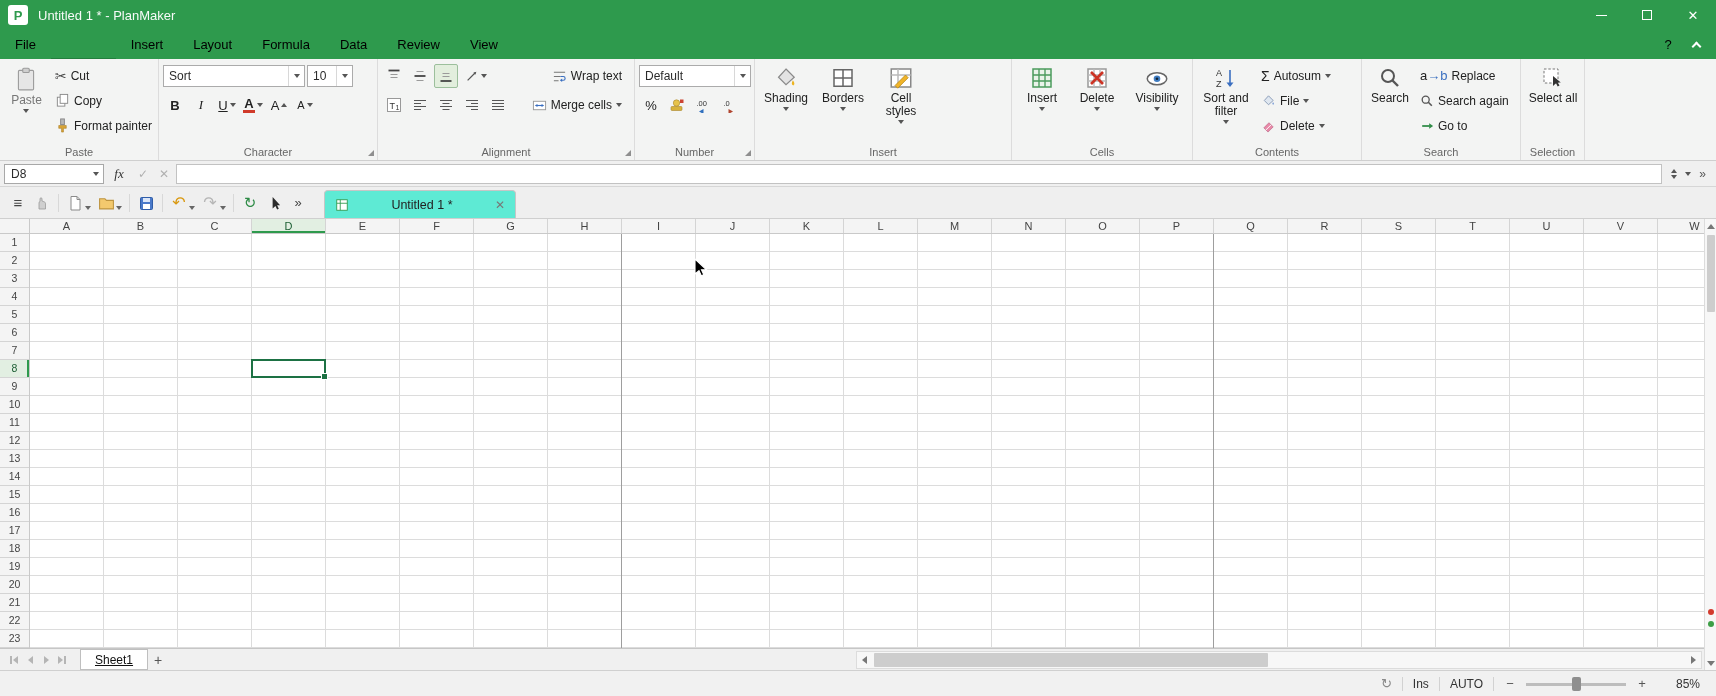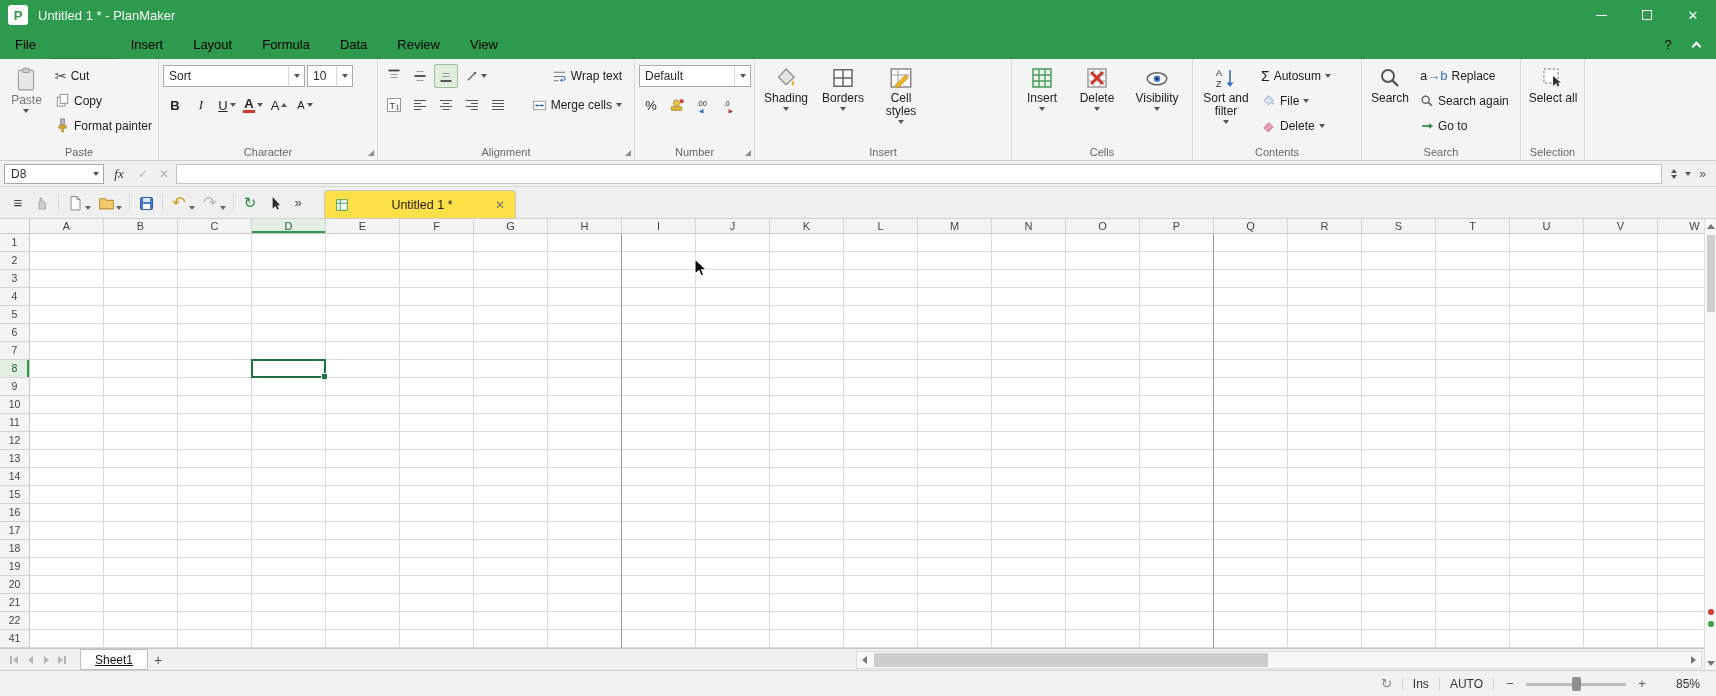--- a/index.html
+++ b/index.html
@@ -66,21 +66,21 @@
 .updown{display:flex;flex-direction:column;gap:2px;}
 
 
 .toolbar{position:absolute;top:187px;left:0;right:0;height:32px;background:#efefef;border-bottom:1px solid #cfcfcf;display:flex;align-items:center;padding:0 6px;}
 .tb-ic{width:24px;height:24px;display:flex;align-items:center;justify-content:center;border-radius:2px;font-size:15px;color:#444;flex:none;}
 .tb-ic.orange{color:#d9980f;font-size:16px;}
 .tb-ic.gray{color:#b5b5b5;font-size:16px;}
 .tb-ic.green{color:#2e8b46;font-size:15px;}
 .dd-sm{width:0;height:0;border-left:3px solid transparent;border-right:3px solid transparent;border-top:4px solid #666;margin:10px 3px 0 -2px;}
 .vsep{width:1px;height:18px;background:#d8d8d8;margin:0 4px;flex:none;}
-.doctab{margin-left:14px;align-self:flex-end;height:28px;background:#fde047;border:1px solid #c6c6c6;border-bottom:none;border-radius:4px 4px 0 0;display:flex;align-items:center;gap:8px;padding:0 10px;width:192px;}
+.doctab{margin-left:14px;align-self:flex-end;height:28px;background:#5eead4;border:1px solid #c6c6c6;border-bottom:none;border-radius:4px 4px 0 0;display:flex;align-items:center;gap:8px;padding:0 10px;width:192px;}
 .doctab-title{flex:1;text-align:center;font-size:12.5px;color:#222;}
 .doctab-close{color:#777;font-size:12px;}
 
 
 .colheaders{position:absolute;top:219px;left:0;right:12px;height:15px;display:flex;background:#f4f4f4;border-bottom:1px solid #c9c9c9;overflow:hidden;}
 .corner{width:30px;flex:none;border-right:1px solid #c9c9c9;background:#f4f4f4;}
 #colstrip{display:flex;flex:1;overflow:hidden;}
 .col-h{width:74px;flex:none;font-size:11px;line-height:14px;text-align:center;color:#444;border-right:1px solid #d4d4d4;}
 .col-h.sel{background:#e2efe2;box-shadow:inset 0 -2px 0 var(--green);color:#1c5e33;}
 .rowheaders{position:absolute;top:234px;left:0;width:30px;height:414px;background:#f4f4f4;border-right:1px solid #c9c9c9;overflow:hidden;}
@@ -658,21 +658,21 @@
       <div class="row-h">13</div>
       <div class="row-h">14</div>
       <div class="row-h">15</div>
       <div class="row-h">16</div>
       <div class="row-h">17</div>
       <div class="row-h">18</div>
       <div class="row-h">19</div>
       <div class="row-h">20</div>
       <div class="row-h">21</div>
       <div class="row-h">22</div>
-      <div class="row-h">41</div>
+      <div class="row-h">23</div>
     </div>
 
   <div class="gridarea" id="grid">
     <div class="selbox" id="selbox" style="left: 221px; top: 125px; width: 75px; height: 19px;">
       <span class="fh"></span>
     </div>
   <div class="pagebreak" style="left: 591px;"></div>
       <div class="pagebreak" style="left: 1183px;"></div>
     </div>
 

